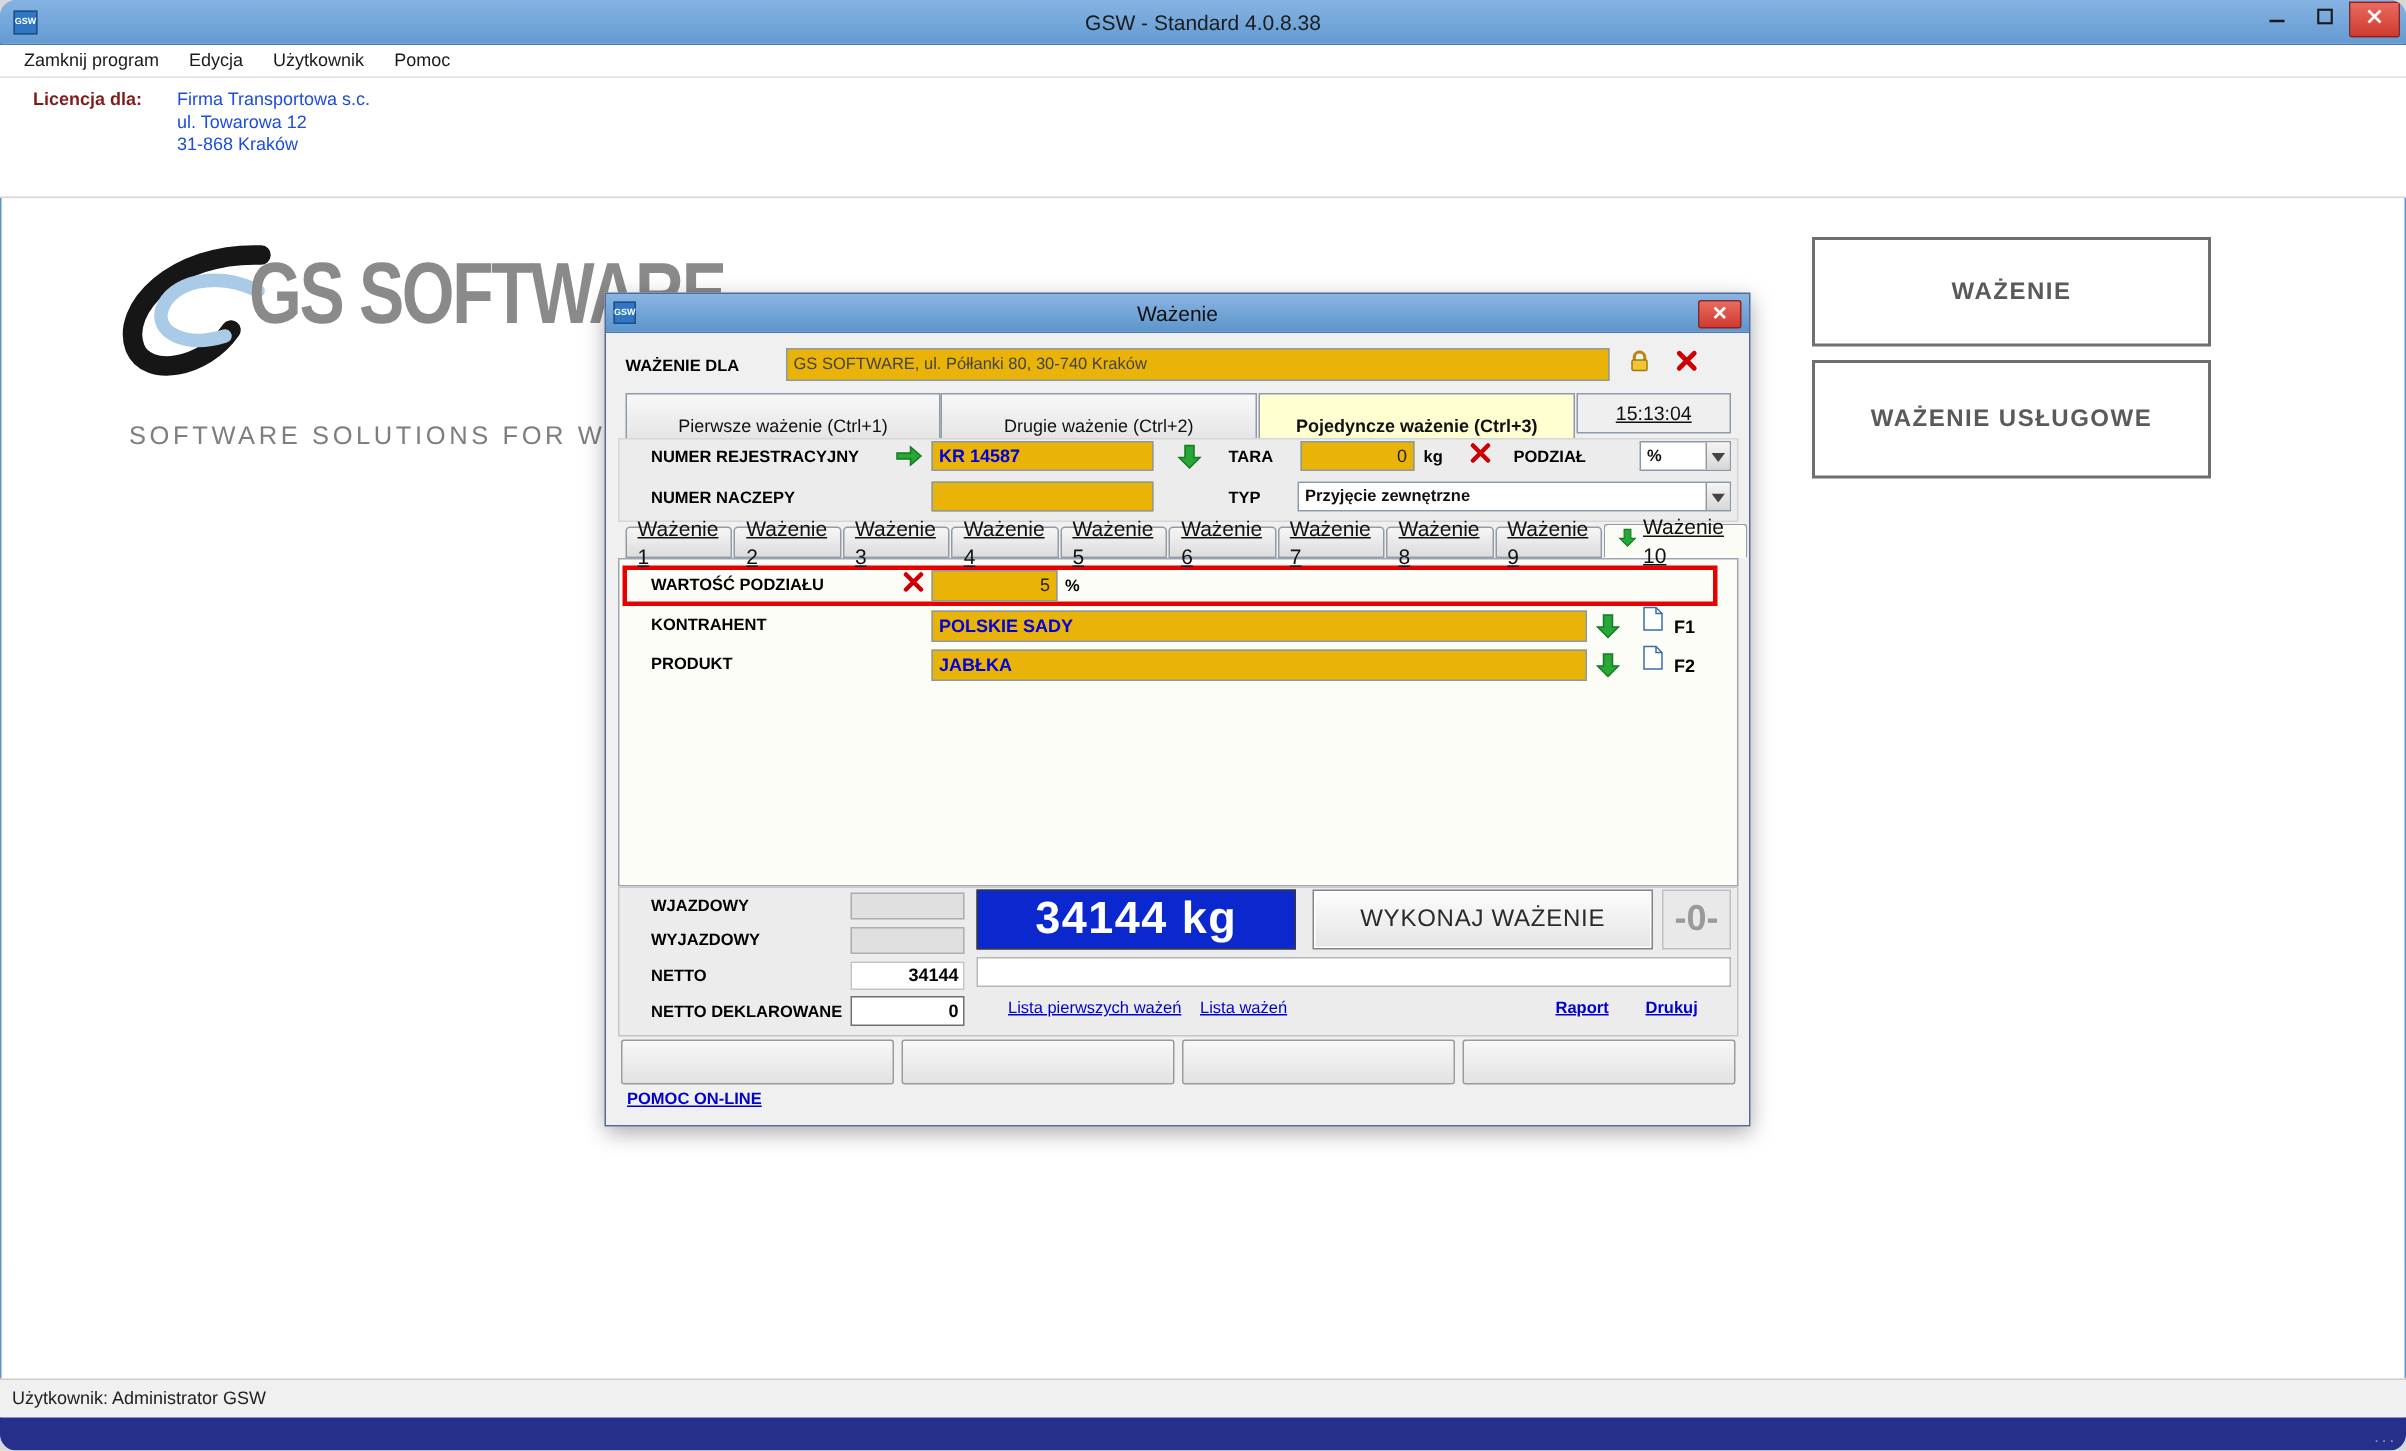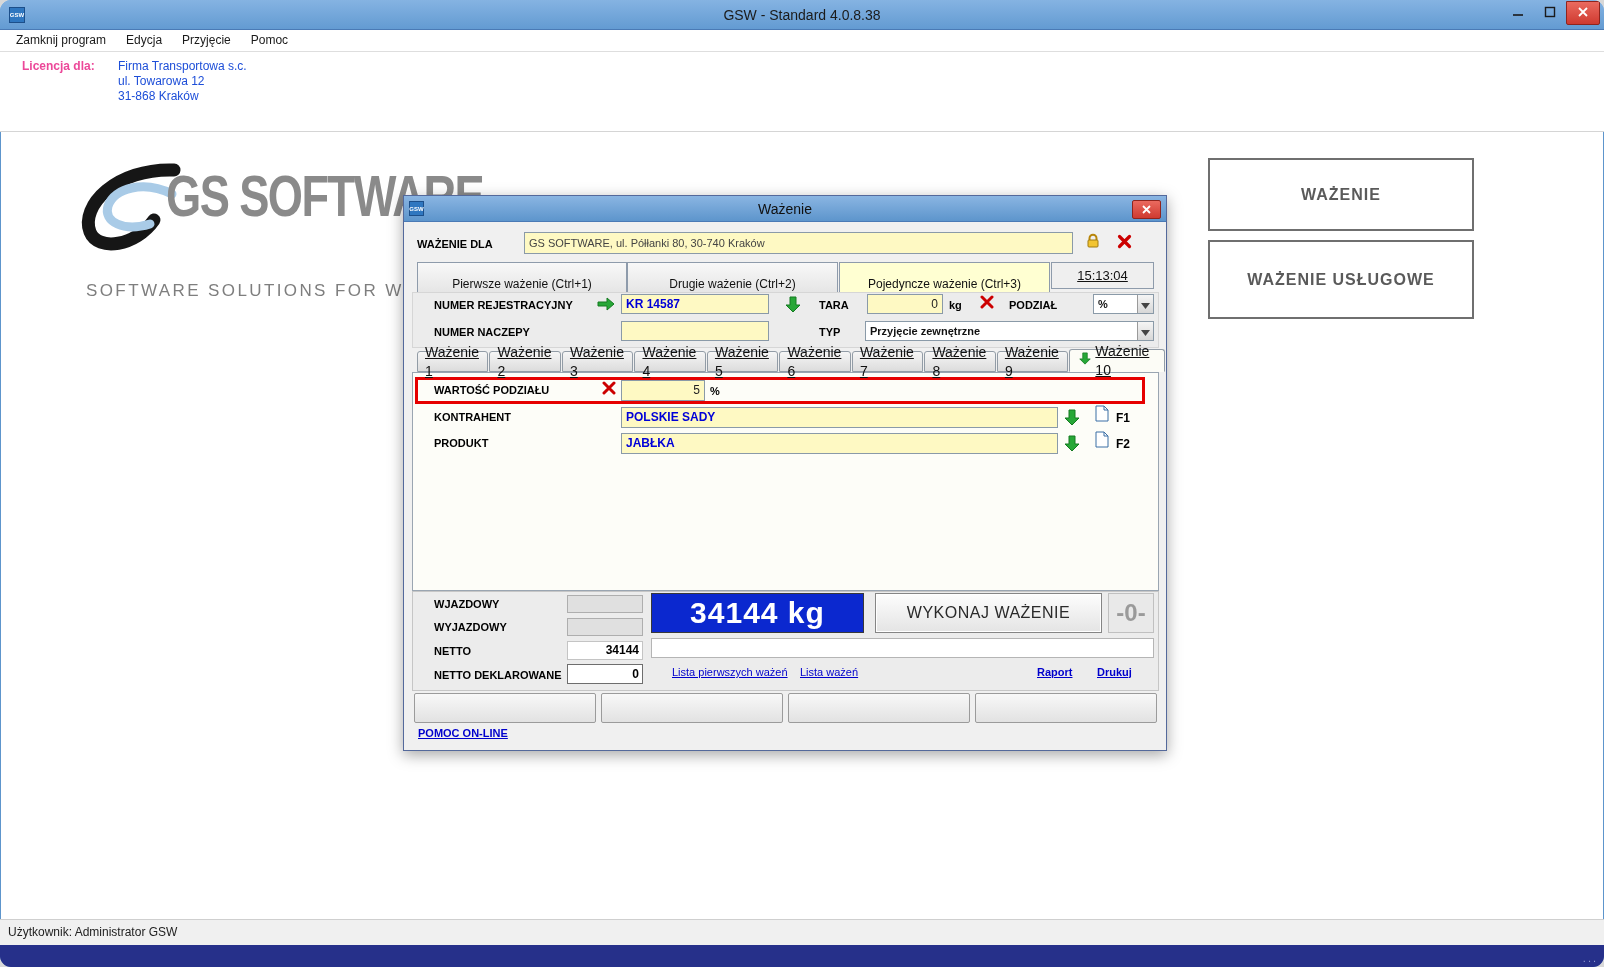--- a/index.html
+++ b/index.html
@@ -22,21 +22,21 @@
                border-radius:0 0 2px 2px; }
 
   
   .menubar { position:absolute; left:0; top:30px; width:100%; height:22px; background:#ffffff;
              border-bottom:1px solid #dedede; display:flex; padding-left:6px; }
   .menu-item { font-size:12px; line-height:21px; padding:0 10px; color:#1a1a1a; cursor:default; }
 
   
   .license { position:absolute; left:0; top:52px; width:100%; height:80px; background:#fff;
              border-bottom:1px solid #d5d5d5; }
-  .license-label { position:absolute; left:22px; top:7px; font-size:12px; font-weight:bold; color:#ec4899; }
+  .license-label { position:absolute; left:22px; top:7px; font-size:12px; font-weight:bold; color:#7f1d1d; }
   .license-lines { position:absolute; left:118px; top:7px; font-size:12px; color:#1d4ed8; line-height:15px; }
 
   
   .logo-name { position:absolute; left:166px; top:162px; font-size:58px; font-weight:bold; color:#8a8a8a;
                letter-spacing:-2px; transform:scaleX(0.78); transform-origin:left center; white-space:nowrap; }
   .logo-tag { position:absolute; left:86px; top:281px; font-size:17px; letter-spacing:2.4px; color:#7e7e7e;
               white-space:nowrap; }
   .logo-mark { position:absolute; left:74px; top:160px; }
 
   
@@ -60,30 +60,30 @@
   .dlg-icon { position:absolute; left:5px; top:5px; width:15px; height:15px; background:#2f77c0;
               border:1px solid #1c4f8a; color:#fff; font-size:6px; font-weight:bold;
               display:flex; align-items:center; justify-content:center; }
   .dlg-title { position:absolute; left:0; top:0; width:100%; height:26px; line-height:26px;
                text-align:center; font-size:14px; color:#101010; }
   .dlg-close { position:absolute; right:5px; top:4px; width:29px; height:19px;
                background:linear-gradient(#ea6a5f,#cf3a30); border:1px solid #8f241d; border-radius:2px;
                display:flex; align-items:center; justify-content:center; }
 
   .lbl { position:absolute; font-size:11px; font-weight:bold; color:#000; line-height:18px; white-space:nowrap; }
-  .inp { position:absolute; background:#fef9c3; border:1px solid #8a9aa8; font-size:12px; line-height:18px;
+  .inp { position:absolute; background:#eab308; border:1px solid #8a9aa8; font-size:12px; line-height:18px;
          padding:0 4px; color:#222; overflow:hidden; white-space:nowrap; }
   .inp-blue { color:#0000d8; font-weight:bold; }
   .inp-right { text-align:right; }
   .icon-btn { position:absolute; display:flex; align-items:center; justify-content:center; }
 
   .mode-tab { position:absolute; top:66px; height:43px; background:linear-gradient(#f8f8f8,#dedede);
               border:1px solid #8e9bab; font-size:12px; color:#111;
               display:flex; align-items:center; justify-content:center; cursor:default; }
-  .mode-tab.active { background:#ffffd2; font-weight:normal; }
+  .mode-tab.active { background:#ffffd2; font-weight:bold; }
   .mode-clock { position:absolute; top:66px; height:27px; background:#efefef; border:1px solid #8e9bab;
                 font-size:13px; color:#111; display:flex; align-items:center; justify-content:center; }
 
   .formbox { position:absolute; left:8px; top:96px; width:747px; height:56px; background:#ececec;
              border:1px solid #d6d6d6; }
   .ddown { position:absolute; background:#fff; border:1px solid #8a9aa8; height:20px; }
   .dd-val { position:absolute; left:4px; top:0; right:17px; font-size:11px; font-weight:bold;
             line-height:18px; overflow:hidden; white-space:nowrap; color:#111; }
   .dd-btn { position:absolute; right:0; top:0; width:16px; height:18px;
             background:linear-gradient(#f5f5f5,#d7d7d7); border-left:1px solid #9a9a9a;
@@ -149,21 +149,21 @@
         <span><svg width="12" height="12">
               <path d="M2 2 L10 10 M10 2 L2 10" stroke="#fff" stroke-width="1.8"></path>
             </svg></span>
       </div>
     </div>
   </div>
 
   <div class="menubar">
     <div class="menu-item">Zamknij program</div>
     <div class="menu-item">Edycja</div>
-    <div class="menu-item">Przyjęcie</div>
+    <div class="menu-item">Użytkownik</div>
     <div class="menu-item">Pomoc</div>
   </div>
 
   <div class="license">
     <div class="license-label">Licencja dla:</div>
     <div class="license-lines">
       <div>Firma Transportowa s.c.</div>
       <div>ul. Towarowa 12</div>
       <div>31-868  Kraków</div>
     </div>

